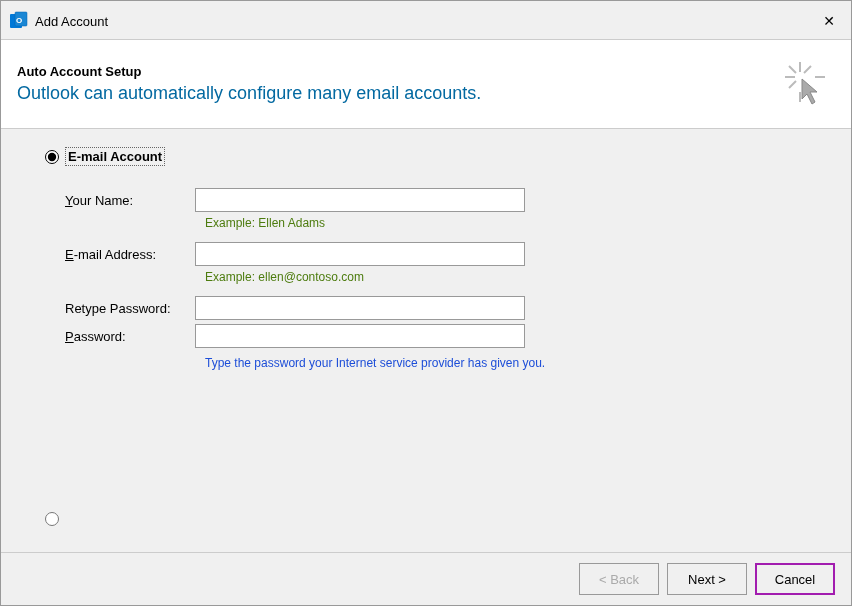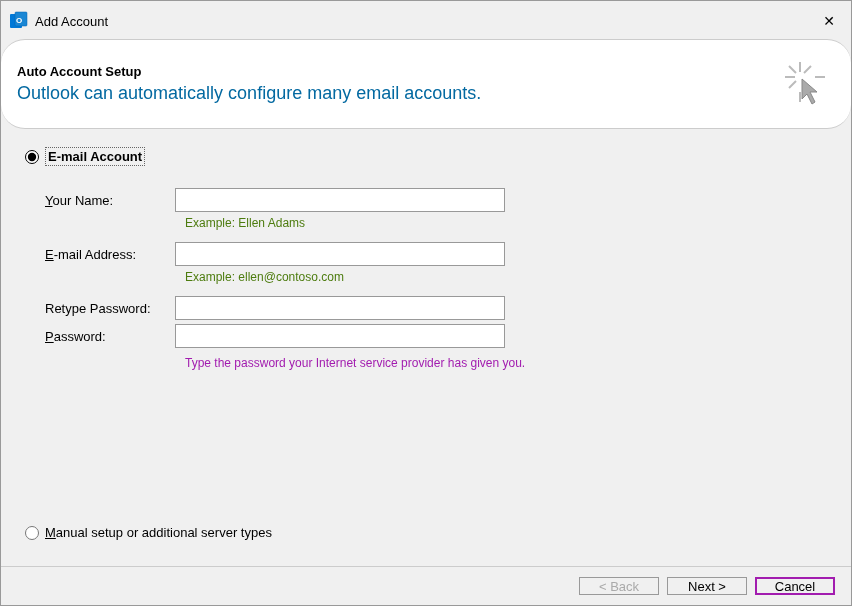--- a/index.html
+++ b/index.html
@@ -78,21 +78,20 @@
     
     .header-section {
       background: white;
       padding: 14px 16px 14px 16px;
       display: flex;
       align-items: center;
       justify-content: space-between;
       border-bottom: 1px solid #ccc;
       border-top: 1px solid #ccc;
       min-height: 90px;
-      border-radius: 24px;
     }
 
     .header-text {
       display: flex;
       flex-direction: column;
       gap: 4px;
     }
 
     .header-title {
       font-weight: 700;
@@ -111,20 +110,21 @@
       align-items: center;
       justify-content: center;
     }
 
     
     .main-content {
       flex: 1;
       padding: 16px 24px;
       display: flex;
       flex-direction: column;
+      margin-left: 20px;
     }
 
     
     .radio-option {
       display: flex;
       align-items: center;
       gap: 6px;
       margin-bottom: 20px;
       padding: 2px 0;
     }
@@ -183,21 +183,21 @@
     .form-hint {
       padding-left: 140px;
       font-size: 12px;
       color: #4d7c0f;
       margin-bottom: 12px;
     }
 
     .password-hint {
       padding-left: 140px;
       font-size: 12px;
-      color: #a21caf;
+      color: #1d4ed8;
       margin-top: 4px;
       margin-bottom: 12px;
     }
 
     
     .manual-setup {
       margin-top: auto;
       display: flex;
       align-items: center;
       gap: 6px;
@@ -224,21 +224,21 @@
       background: #f0f0f0;
       border-top: 1px solid #ccc;
       padding: 10px 16px;
       display: flex;
       align-items: center;
       justify-content: flex-end;
       gap: 8px;
     }
 
     .footer-btn {
-      height: 18px;
+      height: 32px;
       min-width: 80px;
       padding: 0 14px;
       font-size: 13px;
       cursor: pointer;
       border: 1px solid #999;
       background: #f0f0f0;
       display: flex;
       align-items: center;
       justify-content: center;
     }
@@ -333,23 +333,20 @@
           <span><span class="underline">P</span>assword:</span>
         </label>
         <input type="password" class="form-input" style="">
       </div>
       <div class="password-hint">Type the password your Internet service provider has given you.</div>
 
     </div>
 
     <div class="manual-setup">
       <input type="radio" class="manual-radio" name="account-type" style="">
-      <label class="manual-label">
-        <span><span class="underline">M</span>anual setup or additional server types</span>
-      </label>
     </div>
 
   </div>
 
   <div class="footer">
     <button class="footer-btn" disabled="">
       <span>&lt; Back</span>
     </button>
     <button class="footer-btn">
       <span>Next &gt;</span>

